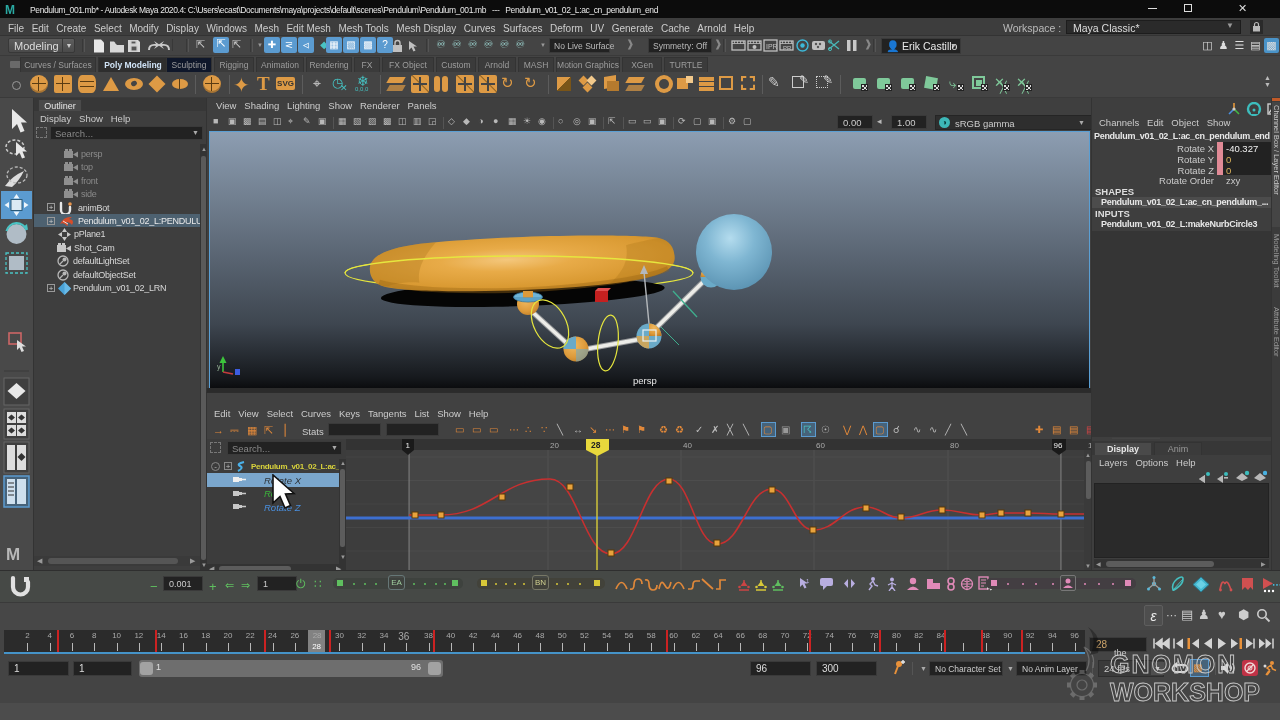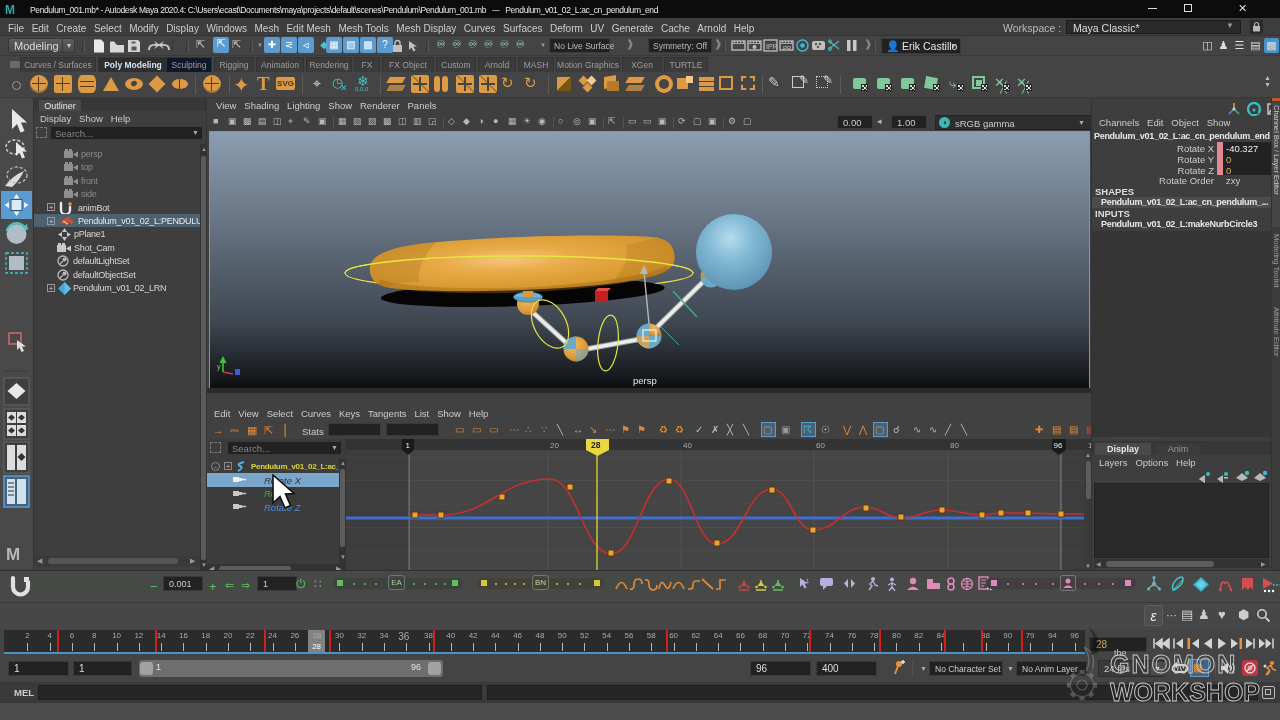--- a/index.html
+++ b/index.html
@@ -1182,21 +1182,21 @@
         <div class="abs" style="left:795.2800000000001px;top:1px;width:16px;text-align:center;font-size:8px;color:#aaa;">72</div>
         <div class="abs" style="left:817.5600000000001px;top:1px;width:16px;text-align:center;font-size:8px;color:#aaa;">74</div>
         <div class="abs" style="left:839.8400000000001px;top:1px;width:16px;text-align:center;font-size:8px;color:#aaa;">76</div>
         <div class="abs" style="left:862.1200000000001px;top:1px;width:16px;text-align:center;font-size:8px;color:#aaa;">78</div>
         <div class="abs" style="left:884.4000000000001px;top:1px;width:16px;text-align:center;font-size:8px;color:#aaa;">80</div>
         <div class="abs" style="left:906.6800000000001px;top:1px;width:16px;text-align:center;font-size:8px;color:#aaa;">82</div>
         <div class="abs" style="left:928.96px;top:1px;width:16px;text-align:center;font-size:8px;color:#aaa;">84</div>
         <div class="abs" style="left:951.2400000000001px;top:7px;width:16px;text-align:left;font-size:8px;color:#aaa;margin-top:21px;">86</div>
         <div class="abs" style="left:973.5200000000001px;top:1px;width:16px;text-align:center;font-size:8px;color:#aaa;">88</div>
         <div class="abs" style="left:995.8000000000001px;top:1px;width:16px;text-align:center;font-size:8px;color:#aaa;">90</div>
-        <div class="abs" style="left:1018.0800000000002px;top:1px;width:16px;text-align:center;font-size:8px;color:#aaa;">79</div>
+        <div class="abs" style="left:1018.0800000000002px;top:1px;width:16px;text-align:center;font-size:8px;color:#aaa;">92</div>
         <div class="abs" style="left:1040.3600000000001px;top:1px;width:16px;text-align:center;font-size:8px;color:#aaa;">94</div>
         <div class="abs" style="left:1062.64px;top:1px;width:16px;text-align:center;font-size:8px;color:#aaa;">96</div>
         <div class="abs" style="left:23.48px;top:13px;width:1px;height:8px;background:#b8b8b8;"></div>
         <div class="abs" style="left:45.760000000000005px;top:13px;width:1px;height:8px;background:#b8b8b8;"></div>
         <div class="abs" style="left:68.04px;top:13px;width:1px;height:8px;background:#b8b8b8;"></div>
         <div class="abs" style="left:90.32000000000001px;top:13px;width:1px;height:8px;background:#b8b8b8;"></div>
         <div class="abs" style="left:112.60000000000001px;top:13px;width:1px;height:8px;background:#b8b8b8;"></div>
         <div class="abs" style="left:134.88px;top:13px;width:1px;height:8px;background:#b8b8b8;"></div>
         <div class="abs" style="left:157.16px;top:13px;width:1px;height:8px;background:#b8b8b8;"></div>
         <div class="abs" style="left:179.44px;top:13px;width:1px;height:8px;background:#b8b8b8;"></div>
@@ -1286,21 +1286,21 @@
   <div class="abs" style="left:139px;top:4px;width:304px;height:17px;background:#6e6e6e;border-radius:3px;">
     <div class="abs" style="left:1px;top:1.5px;width:13px;height:13px;background:#a2a2a2;border-radius:3px;"></div>
     <div class="abs" style="left:17px;top:2px;font-size:9px;color:#e0e0e0;">1</div>
     <div class="abs" style="left:272px;top:2px;font-size:9px;color:#e0e0e0;">96</div>
     <div class="abs" style="left:289px;top:1.5px;width:13px;height:13px;background:#a2a2a2;border-radius:3px;"></div>
   </div>
   <div class="abs fld" style="left:750px;top:5px;width:61px;height:15px;">
         <span class="abs" style="left:5px;top:1px;font-size:10px;color:#ddd;">96</span>
       </div>
   <div class="abs fld" style="left:816px;top:5px;width:61px;height:15px;">
-        <span class="abs" style="left:5px;top:1px;font-size:10px;color:#ddd;">400</span>
+        <span class="abs" style="left:5px;top:1px;font-size:10px;color:#ddd;">300</span>
       </div>
   <svg width="16" height="16" style="position:absolute;left:890px;top:4px;">
         <path d="M5 14 l3 -8" stroke="#e8913a" stroke-width="2"></path>
         <circle cx="9" cy="4" r="3" fill="#e8913a"></circle>
         <path d="M11 2 h4 M13 0 v4" stroke="#e8e8e8" stroke-width="1.4"></path>
       </svg>
   <div class="abs" style="left:912px;top:6px;width:1px;height:13px;background:#555;"></div>
   <div class="abs" style="left:920px;top:9px;color:#aaa;font-size:7px;">▼</div>
   <div class="abs fld" style="left:929px;top:5px;width:74px;height:15px;">
         <span class="abs" style="left:5px;top:2px;font-size:8.5px;color:#ccc;white-space:nowrap;">No Character Set</span>
@@ -1331,28 +1331,20 @@
           <line x1="4.5" y1="11.5" x2="11.5" y2="4.5" stroke="#f0d8d8" stroke-width="1.4"></line>
           <circle cx="8" cy="8" r="2" fill="none" stroke="#f0d8d8" stroke-width="1"></circle>
         </svg></div>
   <svg width="16" height="17" style="position:absolute;left:1262px;top:4px;">
         <circle cx="10" cy="3" r="2" fill="#e8913a"></circle>
         <path d="M9 5 l-4 3 l2.5 2 l-3.5 5 M9 5 l1.5 4 l3.5 1.5 M5 15 l3 -4" stroke="#e8913a" stroke-width="1.5" fill="none"></path>
         <circle cx="3" cy="6" r="1.5" fill="#fff" opacity=".8"></circle>
       </svg>
 </div>
 
-<div class="abs" id="melrow" style="left:0;top:682px;width:1280px;height:21px;background:#3a3a3a;">
-  <div class="abs" style="left:14px;top:5px;font-size:9.5px;color:#ccc;font-weight:bold;">MEL</div>
-  <div class="abs" style="left:38px;top:3px;width:444px;height:15px;background:#262626;border:1px solid #1e1e1e;"></div>
-  <div class="abs" style="left:487px;top:3px;width:771px;height:15px;background:#262626;border:1px solid #1e1e1e;"></div>
-  <div class="abs" style="left:1262px;top:4px;width:13px;height:13px;border:1.5px solid #bbb;border-radius:2px;">
-        <div class="abs" style="left:2px;top:2px;width:6px;height:6px;border:1px solid #bbb;"></div>
-      </div>
-</div>
 
 <div class="abs" id="helprow" style="left:0;top:703px;width:1280px;height:17px;background:#4c4c4c;"></div>
 
 <div class="abs" id="watermark" style="left:1040px;top:625px;width:240px;height:95px;pointer-events:none;">
   <svg width="240" height="95" style="position:absolute;left:0;top:0;">
     <g opacity="0.30">
       <g stroke="#c8c8c8" stroke-width="1.2" fill="none">
         <circle cx="42" cy="60" r="11.5"></circle>
         <circle cx="42" cy="60" r="5"></circle>
         <g fill="#c8c8c8" stroke="none">

